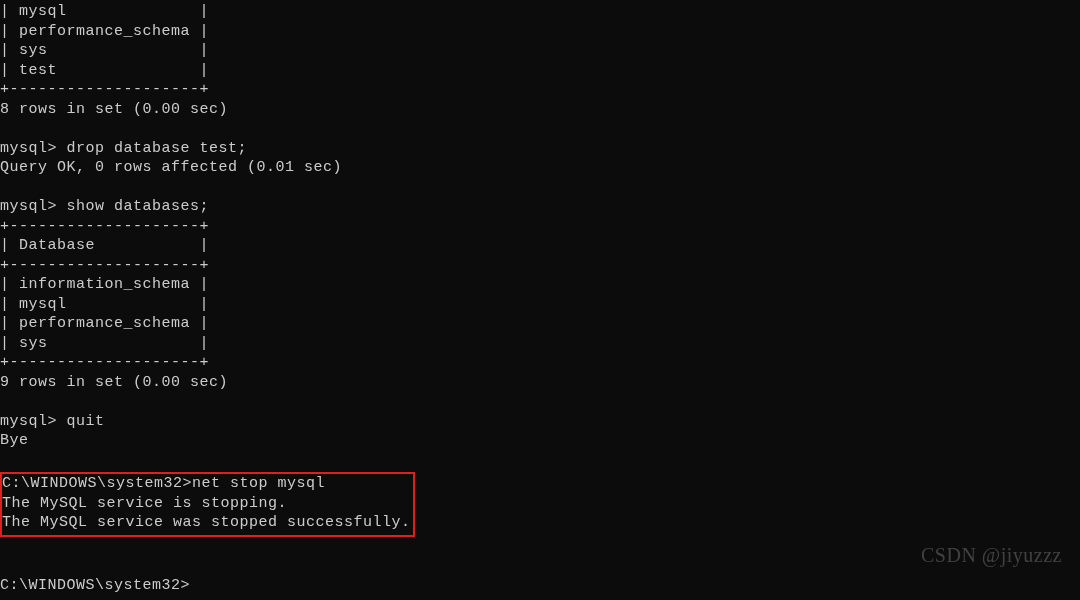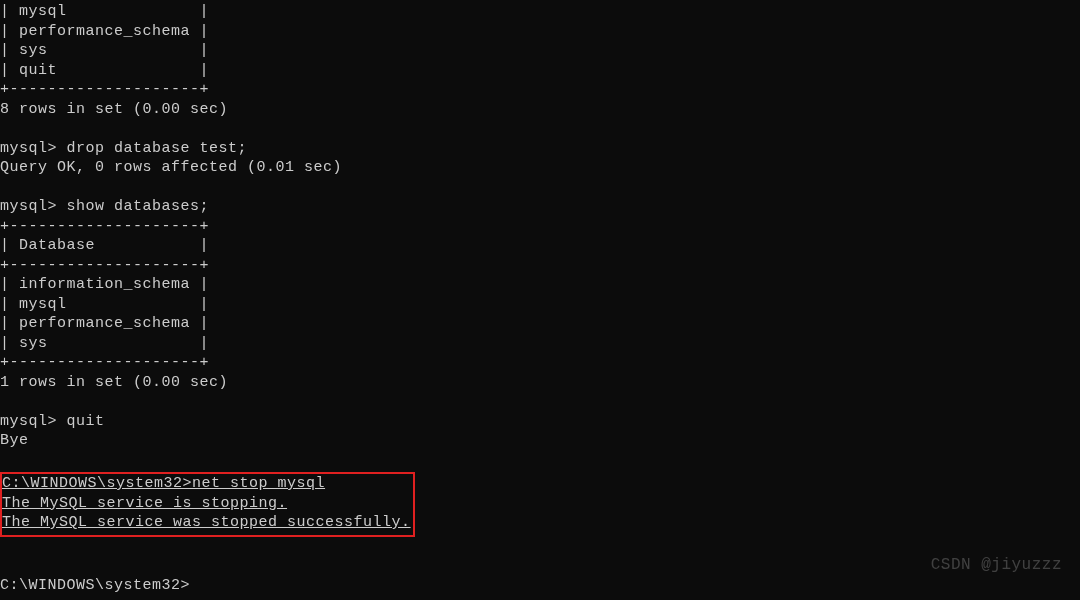--- a/index.html
+++ b/index.html
@@ -21,56 +21,55 @@
     }
     .terminal {
       white-space: pre;
       letter-spacing: 0.5px;
     }
     .highlight-box {
       border: 2px solid #e02020;
       display: inline-block;
       padding: 0px 2px 2px 0px;
       margin-top: 2px;
-      text-decoration: underline;
     }
     .watermark {
       position: absolute;
-      bottom: 24px;
+      bottom: 32px;
       right: 18px;
       color: rgba(200,200,200,0.28);
-      font-family: Liberation Mono, monospace;
-      font-size: 16px;
+      font-family: Liberation Serif, serif;
+      font-size: 20px;
       letter-spacing: 0.5px;
       pointer-events: none;
     }
   </style>
 </head>
 <body>
 
 <div class="terminal"><span>| mysql              |</span>
 <span>| performance_schema |</span>
 <span>| sys                |</span>
-<span>| quit               |</span>
+<span>| test               |</span>
 <span>+--------------------+</span>
 <span>8 rows in set (0.00 sec)</span>
 <span></span>
 <span>mysql&gt; drop database test;</span>
 <span>Query OK, 0 rows affected (0.01 sec)</span>
 <span></span>
 <span>mysql&gt; show databases;</span>
 <span>+--------------------+</span>
 <span>| Database           |</span>
 <span>+--------------------+</span>
 <span>| information_schema |</span>
 <span>| mysql              |</span>
 <span>| performance_schema |</span>
 <span>| sys                |</span>
 <span>+--------------------+</span>
-<span>1 rows in set (0.00 sec)</span>
+<span>9 rows in set (0.00 sec)</span>
 <span></span>
 <span>mysql&gt; quit</span>
 <span>Bye</span>
 <span></span>
 <div class="highlight-box"><span>C:\WINDOWS\system32&gt;net stop mysql</span>
 <span>The MySQL service is stopping.</span>
 <span>The MySQL service was stopped successfully.</span></div>
 <span></span>
 <span></span>
 <span>C:\WINDOWS\system32&gt;</span></div>

